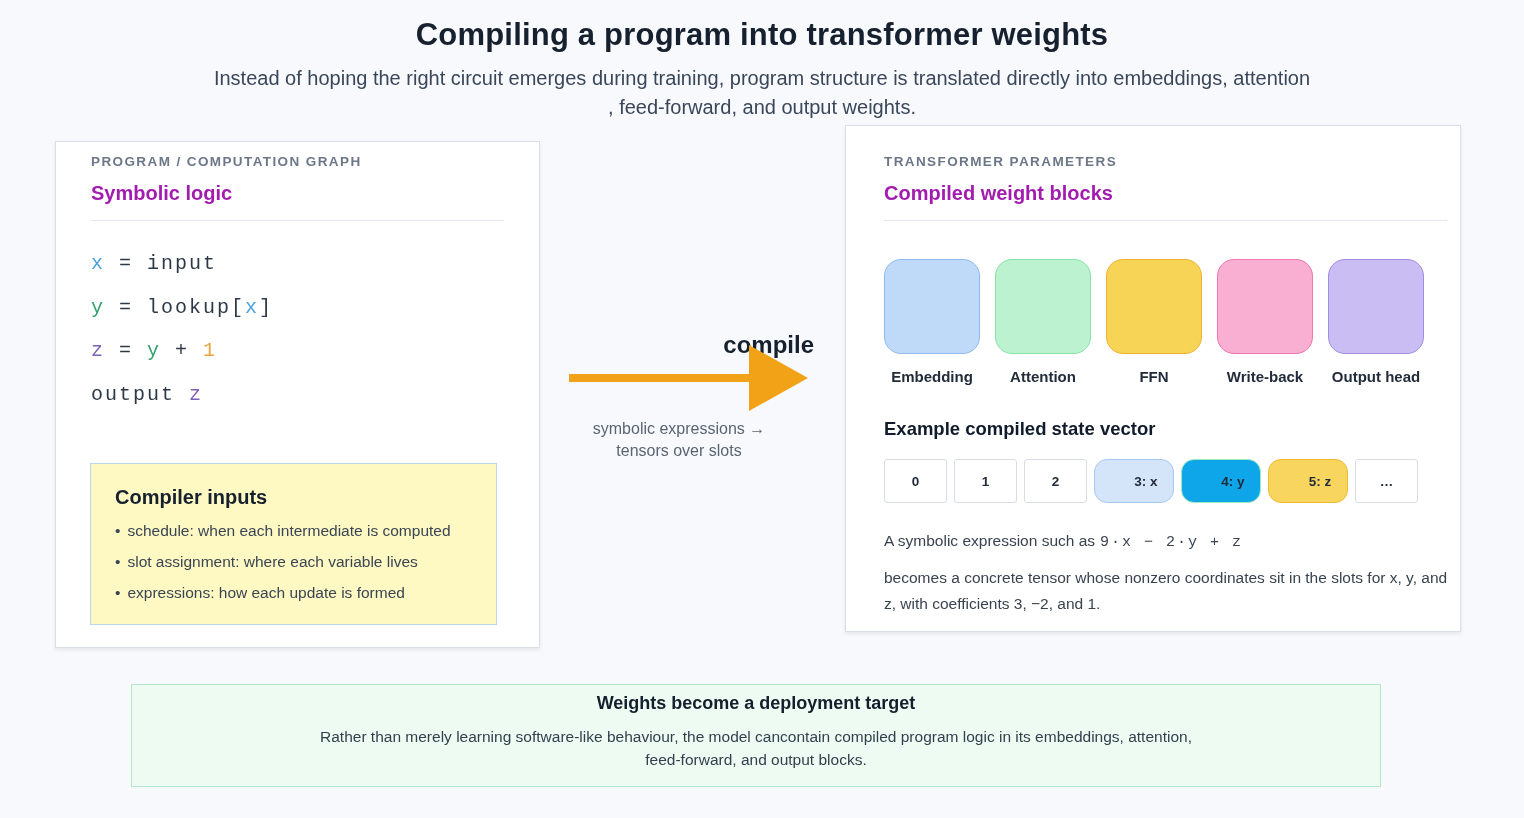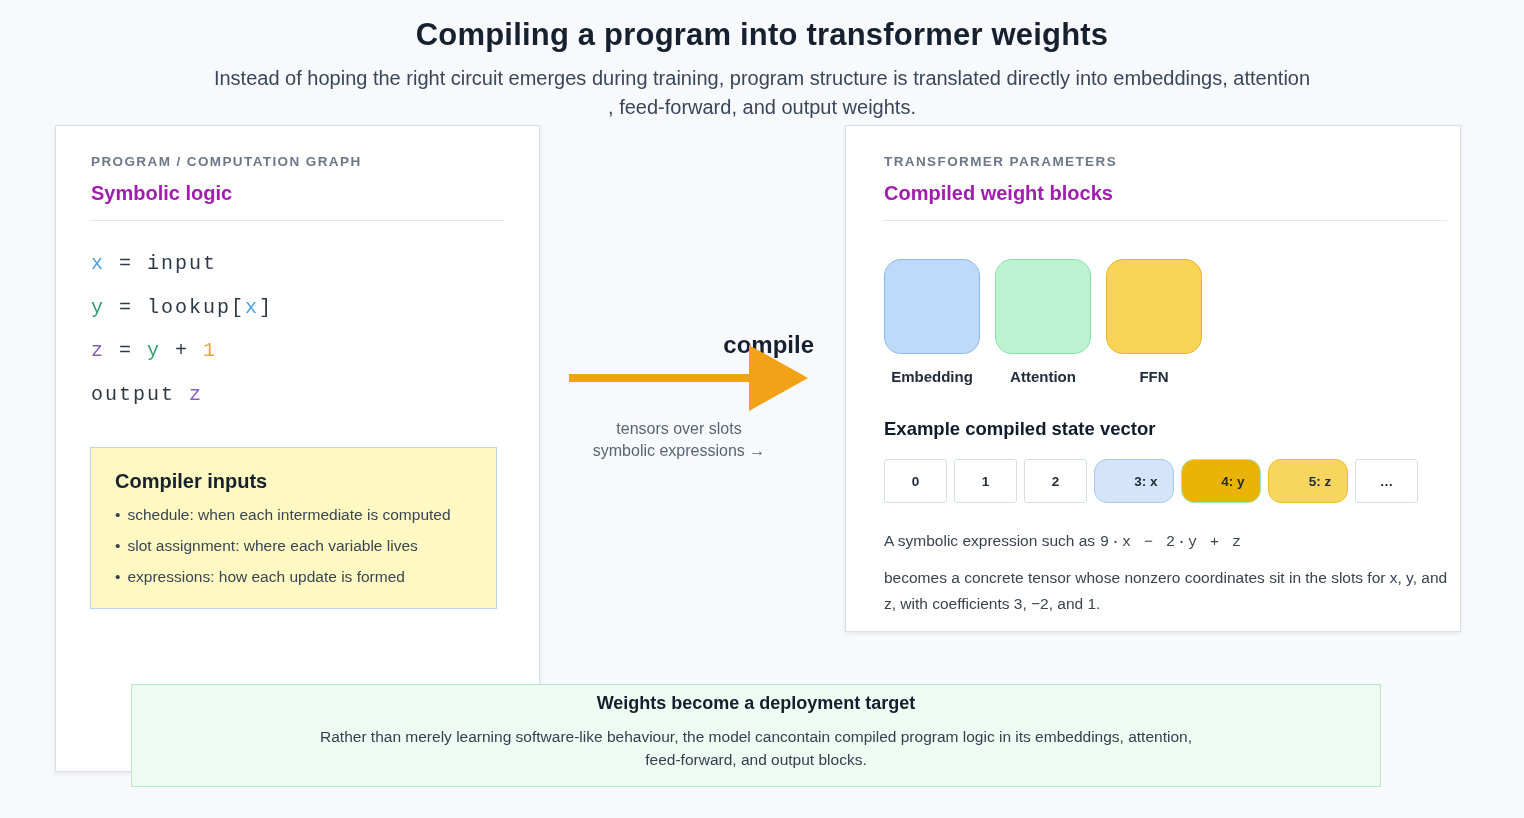--- a/index.html
+++ b/index.html
@@ -20,21 +20,21 @@
   .subtitle { margin-top: 11px; font-size: 20px; color: #3A4659; line-height: 29px; }
 
   
   .panel {
     position: absolute;
     background: #FFFFFF;
     border: 1.5px solid #D9DEE7;
     box-shadow: 0 2px 4px rgba(20, 30, 50, 0.08);
     box-sizing: border-box;
   }
-  #program-panel { left: 55px; top: 125px; width: 485px; height: 647px; padding: 28px 35px 0 35px; }
+  #program-panel { left: 55px; top: 141px; width: 485px; height: 507px; padding: 12px 35px 0 35px; }
   #transformer-panel { left: 845px; top: 125px; width: 616px; height: 507px; padding: 28px 13px 0 38px; }
 
   .eyebrow {
     font-size: 13.5px; font-weight: bold; letter-spacing: 1.4px;
     color: #6C7788;
   }
   .panel-heading { margin-top: 13px; font-size: 20px; font-weight: bold; color: #a21caf; }
   .divider { margin-top: 15px; border: 0; border-top: 1px solid #E4E8EE; height: 0; }
 
   
@@ -133,49 +133,57 @@
           <div class="bullet">slot assignment: where each variable lives</div>
           <div class="bullet">expressions: how each update is formed</div>
         </div>
     </div>
   </div>
 
   <div class="compile-label">compile</div>
   <div class="arrow-shaft" style="background: rgb(242, 162, 23);"></div>
   <div class="arrow-head" style="border-left-color: rgb(242, 162, 23);"></div>
   <div class="compile-caption">
+    <div>symbolic expressions →</div>
     <div>tensors over slots</div>
-    <div>symbolic expressions →</div>
   </div>
 
   <div class="panel" id="transformer-panel">
     <div class="eyebrow">TRANSFORMER PARAMETERS</div>
     <div class="panel-heading">Compiled weight blocks</div>
     <hr class="divider">
     <div class="blocks-row">
         <div class="block-wrap">
           <div class="block-box" style="background: rgb(191, 218, 248); border-color: rgb(143, 185, 238);"></div>
           <div class="block-label">Embedding</div>
         </div>
         <div class="block-wrap">
           <div class="block-box" style="background: rgb(188, 242, 207); border-color: rgb(132, 229, 168);"></div>
           <div class="block-label">Attention</div>
         </div>
         <div class="block-wrap">
           <div class="block-box" style="background: rgb(248, 212, 86); border-color: rgb(237, 179, 47);"></div>
           <div class="block-label">FFN</div>
         </div>
+        <div class="block-wrap">
+          <div class="block-box" style="background: rgb(248, 175, 210); border-color: rgb(241, 117, 174);"></div>
+          <div class="block-label">Write-back</div>
+        </div>
+        <div class="block-wrap">
+          <div class="block-box" style="background: rgb(202, 189, 243); border-color: rgb(161, 140, 224);"></div>
+          <div class="block-label">Output head</div>
+        </div>
       </div>
     <div class="state-heading">Example compiled state vector</div>
     <div class="slots-row">
         <div class="slot slot-plain">0</div>
         <div class="slot slot-plain">1</div>
         <div class="slot slot-plain">2</div>
         <div class="slot slot-colored" style="background: rgb(212, 229, 249); border-color: rgb(168, 200, 239);">3: x</div>
-        <div class="slot slot-colored" style="background: #eab308; border-color: rgb(159, 235, 190);">4: y</div>
+        <div class="slot slot-colored" style="background: #0ea5e9; border-color: rgb(159, 235, 190);">4: y</div>
         <div class="slot slot-colored" style="background: rgb(248, 213, 94); border-color: rgb(239, 185, 49);">5: z</div>
         <div class="slot slot-plain">…</div>
       </div>
     <div class="expression">
       <span>A symbolic expression such as</span><span class="mono">9·x − 2·y + z</span>
     </div>
     <div class="tensor-desc">becomes a concrete tensor whose nonzero coordinates sit in the slots for x, y, and z, with coefficients 3, −2, and 1.</div>
   </div>
 
   <div class="deployment-box">

